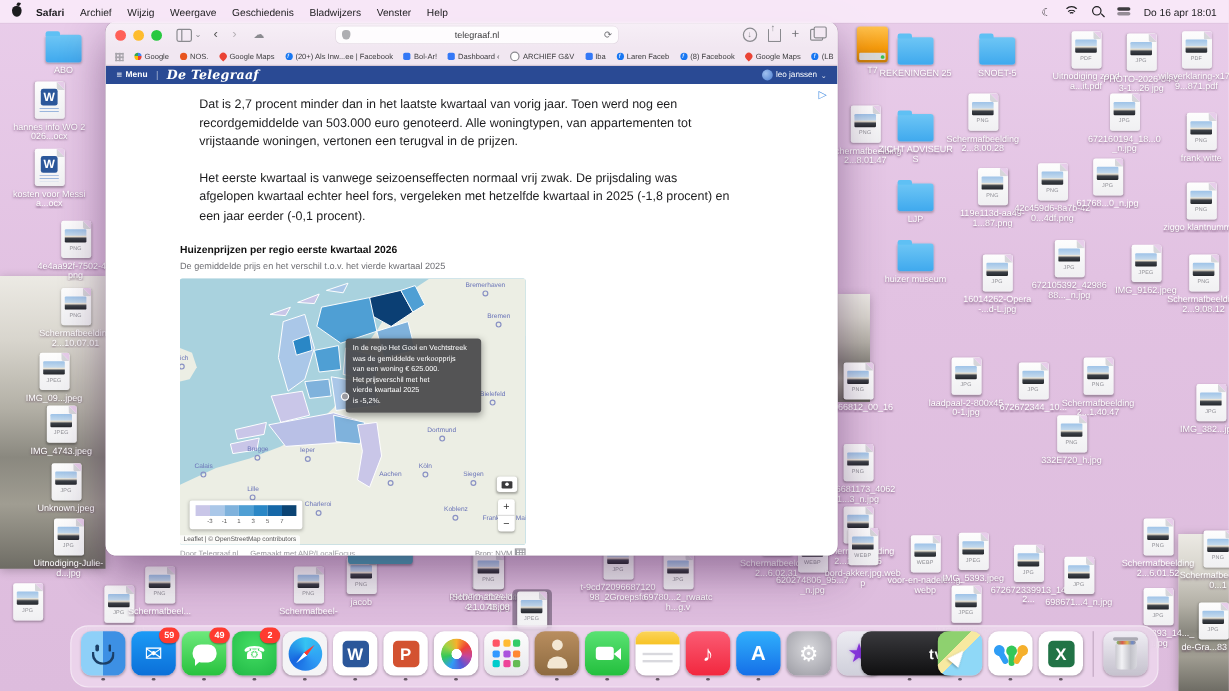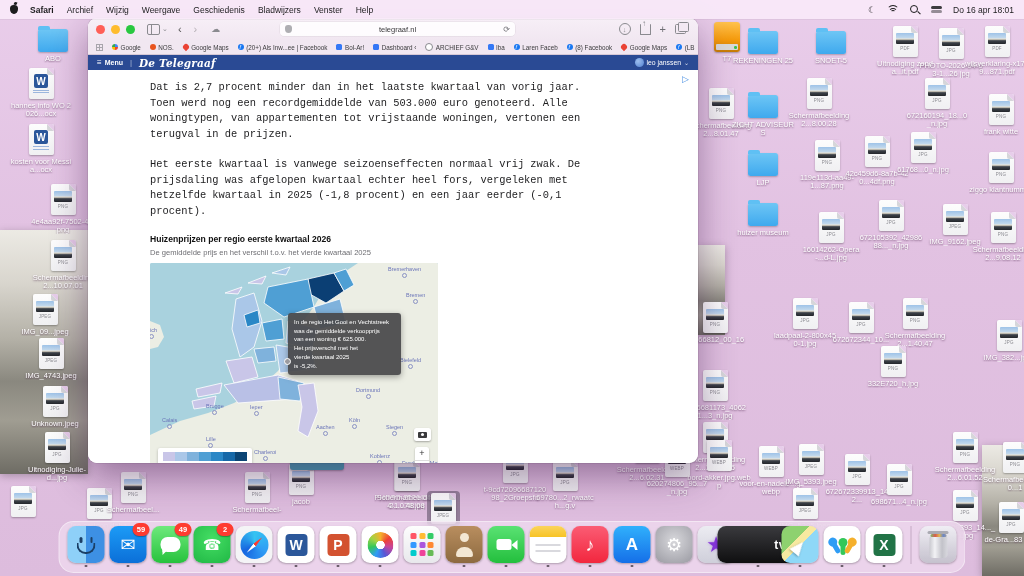--- a/index.html
+++ b/index.html
@@ -107,21 +107,21 @@
   .burger{font-size:8px;margin-right:3px;}
   .tg-menu{font-size:7px;font-weight:bold;}
   .tg-sep{margin:0 7px;opacity:.55;font-size:8px;font-weight:300;}
   .brand{font-family:"DejaVu Serif",serif;font-style:italic;font-weight:bold;font-size:10.5px;letter-spacing:.2px;}
   .tg-right{margin-left:auto;display:flex;align-items:center;gap:3px;font-size:6.8px;}
   .avatar{width:9px;height:9px;border-radius:50%;background:radial-gradient(circle at 35% 35%,#9fc0ef,#4f7fd0);}
   .tg-chev{font-size:6px;opacity:.85;}
 
   .article{position:relative;flex:1;padding:10px 0 0 62px;}
   .ad-marker{position:absolute;top:4px;right:9px;color:#4a90e2;font-size:9px;}
-  .article p{margin:0 0 15px;width:444px;font-family:Liberation Mono, monospace;font-size:10.4px;line-height:15.5px;color:#1d1d1f;}
+  .article p{margin:0 16px 15px;width:444px;font-family:Liberation Sans, sans-serif;font-size:10.4px;line-height:15.5px;color:#1d1d1f;}
   .fig-title{font-size:8.6px;font-weight:bold;color:#111;margin:2px 0 0;}
   .fig-sub{font-size:7.6px;color:#6e6e73;margin:4px 0 6px;}
 
   .map{position:relative;width:288px;height:222px;overflow:hidden;border-radius:2px;background:#a9d2de;flex:none;}
   .map svg{position:absolute;inset:0;}
   .city{position:absolute;display:flex;flex-direction:column;align-items:center;color:#6a74b8;font-size:5.5px;line-height:6px;white-space:nowrap;z-index:3;}
   .c-dot{width:3px;height:3px;border:.8px solid #8a92c4;border-radius:50%;margin-top:1px;}
   .tooltip{position:absolute;left:138px;top:50px;width:101px;background:rgba(72,72,74,.93);border-radius:3px;
     padding:5px 6px;color:#fff;font-size:6px;line-height:8.7px;z-index:6;box-shadow:0 2px 6px rgba(0,0,0,.35);}
   .marker-dot{position:absolute;left:134px;top:95px;width:5px;height:5px;background:#9a9aa0;border:1px solid #fff;border-radius:50%;z-index:7;}

